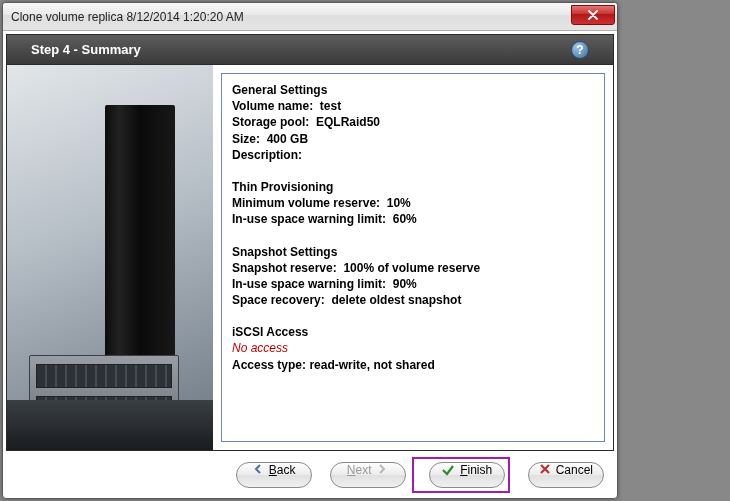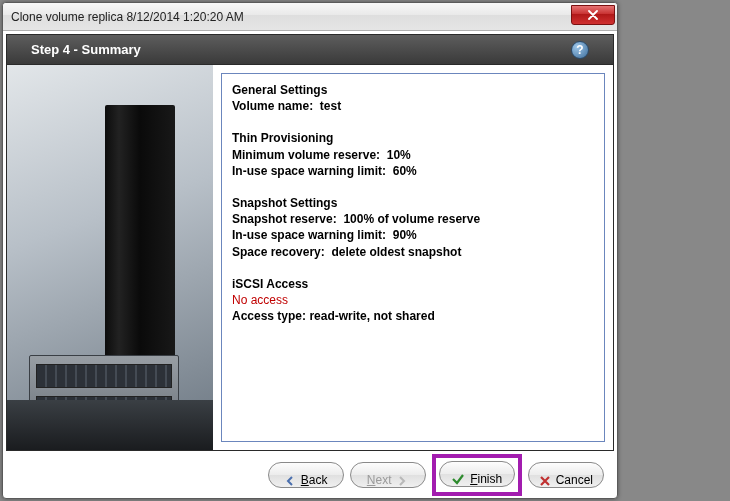--- a/index.html
+++ b/index.html
@@ -141,54 +141,55 @@
     font-size: 12px;
     color: #000;
     line-height: 1.35;
   }
   .section-title {
     font-weight: bold;
     margin-top: 16px;
   }
   .section-title:first-child { margin-top: 0; }
   .kv { white-space: pre; font-weight: bold; }
-  .no-access { color: #c00000; }
+  .no-access { color: #c00000; font-style: italic; }
   .button-bar {
     height: 40px;
     display: flex;
     align-items: center;
     justify-content: flex-end;
     gap: 6px;
     padding: 0 10px 0 0;
     margin: 4px 3px 3px 3px;
   }
   .btn {
     height: 26px;
     min-width: 76px;
     padding: 0 10px;
     border: 1px solid #8a8a8a;
     border-radius: 13px;
     background: linear-gradient(to bottom, #fdfdfd 0%, #ececec 50%, #e0e0e0 51%, #f0f0f0 100%);
     display: inline-flex;
-    align-items: flex-end;
+    align-items: flex-start;
     justify-content: center;
     gap: 5px;
     font-size: 12px;
     color: #000;
     cursor: pointer;
+    margin-left: 12px;
   }
   .btn.disabled {
     color: #9a9a9a;
     cursor: default;
   }
   .btn .lbl { }
   .u { text-decoration: underline; }
   .finish-highlight {
     padding: 3px;
-    border: 4px solid #a21caf;
+    border: 2px solid #a21caf;
   }
   .ico { display: inline-flex; }
   .ico svg { display: block; }
 </style>
 </head>
 <body>
 
 <div class="window">
 
   <div class="titlebar">
@@ -214,20 +215,23 @@
     <div class="side-image">
       <div class="rack"></div>
       <div class="disk-shelf"></div>
       <div class="floor"></div>
     </div>
 
     <div class="content-pane">
 
       <div class="section-title">General Settings</div>
       <div class="kv"><span>Volume name:</span>  <span>test</span></div>
+      <div class="kv"><span>Storage pool:</span>  <span>EQLRaid50</span></div>
+      <div class="kv"><span>Size:</span>  <span>400 GB</span></div>
+      <div class="kv"><span>Description:</span>  <span></span></div>
 
       <div class="section-title">Thin Provisioning</div>
       <div class="kv"><span>Minimum volume reserve:</span>  <span>10%</span></div>
       <div class="kv"><span>In-use space warning limit:</span>  <span>60%</span></div>
 
       <div class="section-title">Snapshot Settings</div>
       <div class="kv"><span>Snapshot reserve:</span>  <span>100% of volume reserve</span></div>
       <div class="kv"><span>In-use space warning limit:</span>  <span>90%</span></div>
       <div class="kv"><span>Space recovery:</span>  <span>delete oldest snapshot</span></div>
 

